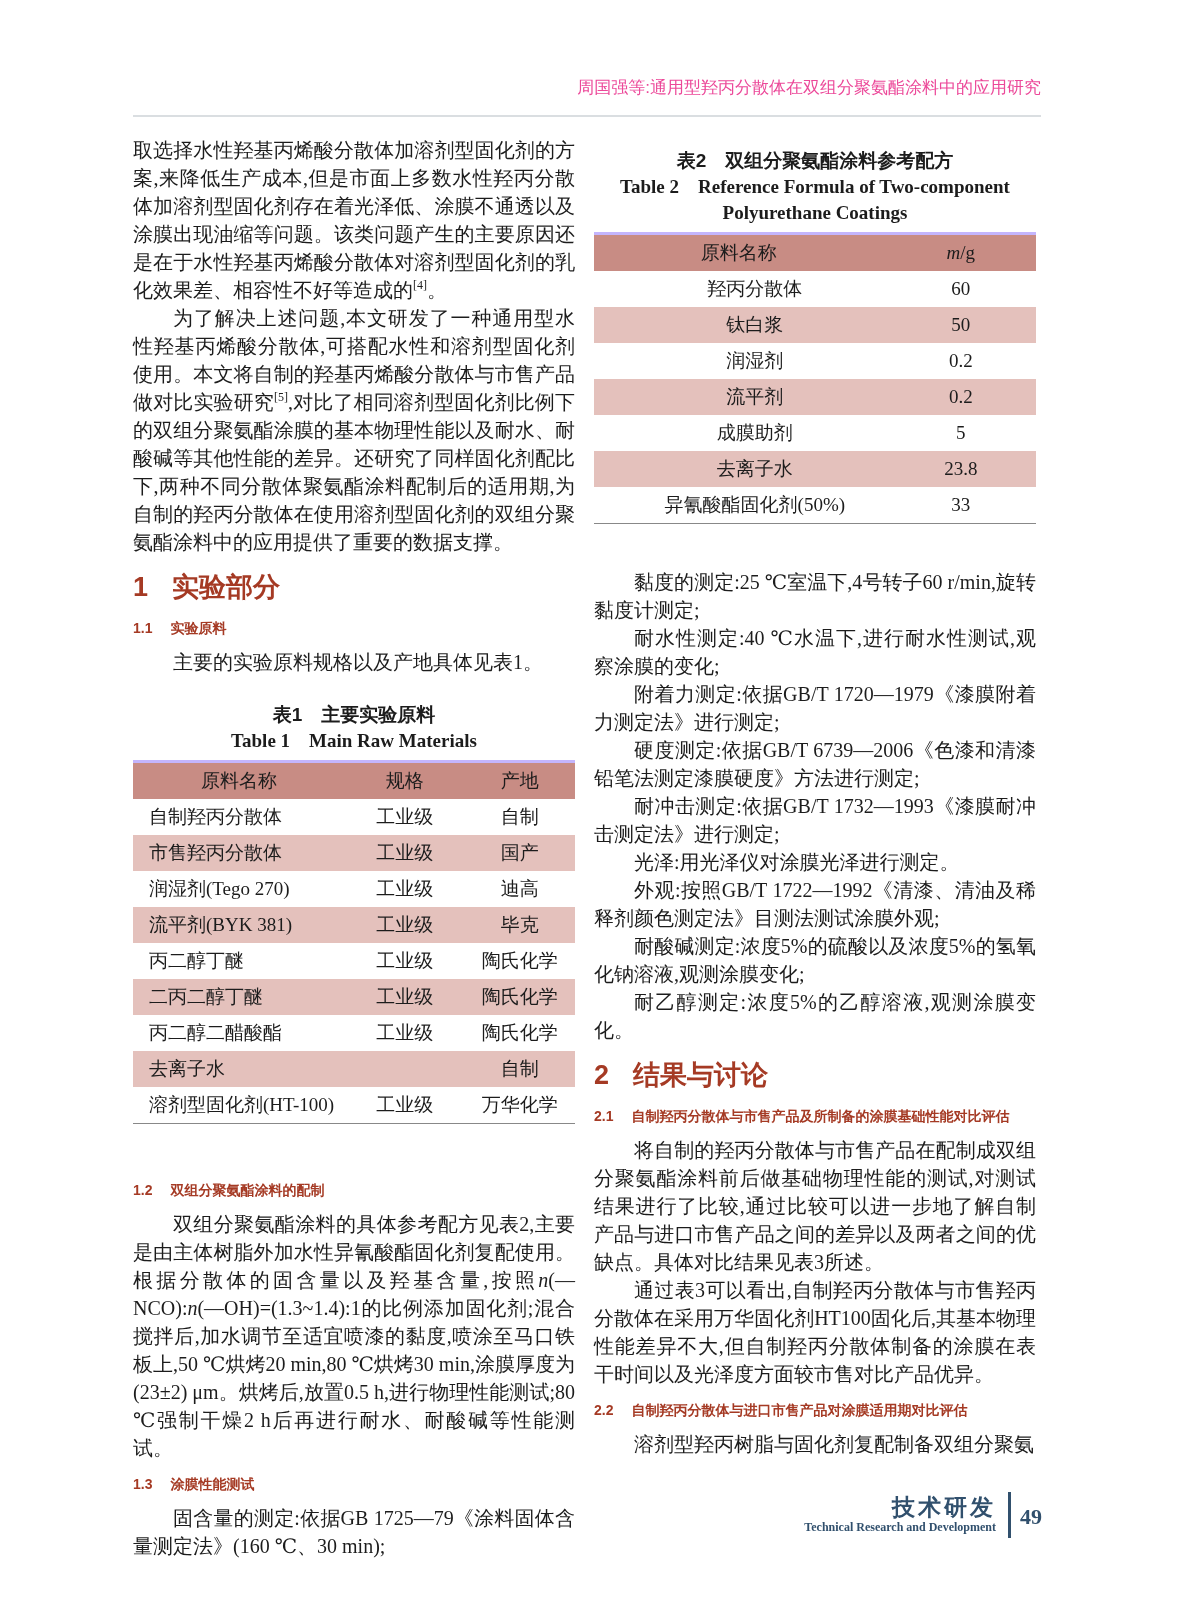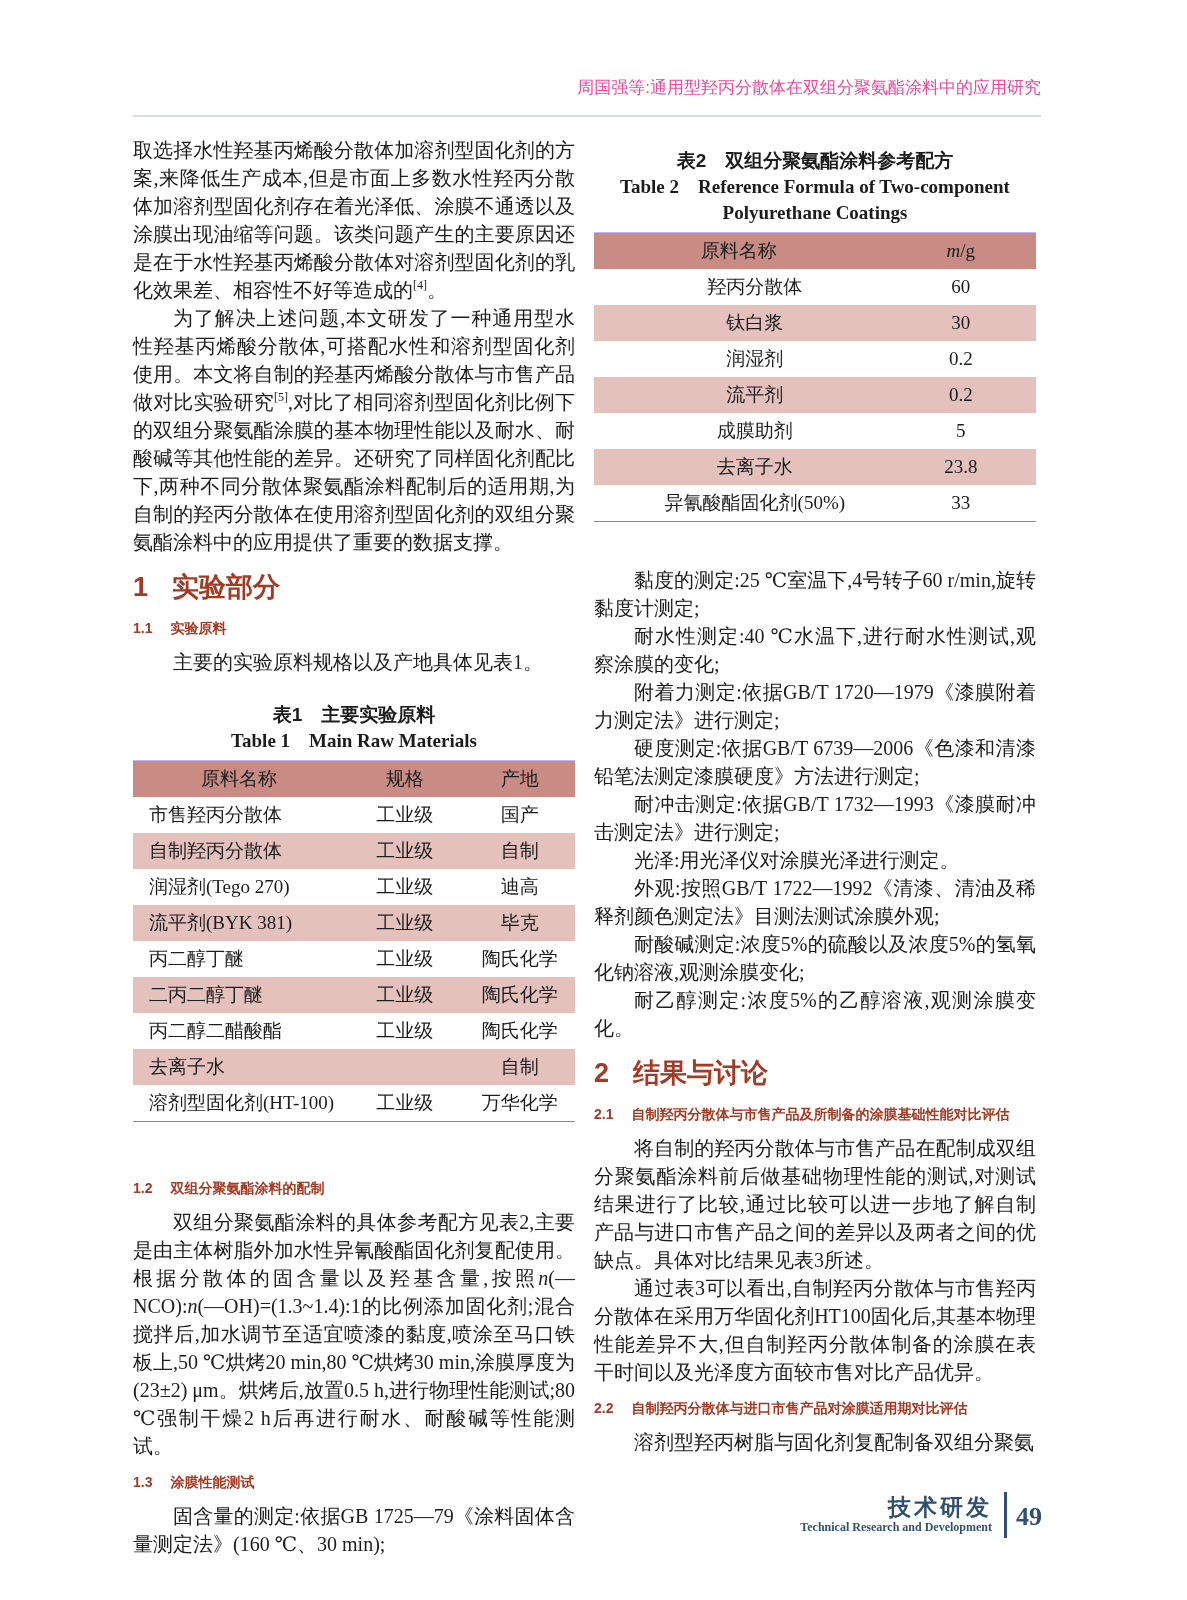--- a/index.html
+++ b/index.html
@@ -40,21 +40,21 @@
   
   .tbl-caption { text-align:center; font-weight:bold; }
   .tbl-caption .cn {
     font-size:19px; line-height:26px;
     font-family:"Liberation Sans","DejaVu Sans",sans-serif;
   }
   .tbl-caption .en { font-size:19px; line-height:26px; font-family:"Liberation Serif","DejaVu Serif",serif; }
 
   
   table { width:100%; border-collapse:collapse; font-size:19px; margin-top:6px; }
-  table { border-top:1px solid #c4b5fd; border-bottom:1px solid #888; }
+  table { border-top:3px solid #c4b5fd; border-bottom:1px solid #888; }
   thead tr { background:#c88c84; }
   tbody tr:nth-child(even) { background:#e4c1bc; }
   th { font-weight:normal; }
   th,td { padding:5px 2px; }
   .t1 th,.t1 td { height:26px; }
   .t1 td.c1 { width:48%; text-align:left; padding-left:16px; }
   .t1 th.c1 { width:48%; text-align:center; }
   .t1 .c2 { width:27%; text-align:center; }
   .t1 .c3 { width:25%; text-align:center; }
   .t2 th,.t2 td { height:20px; }
@@ -71,21 +71,21 @@
     position:absolute; top:1492px; right:145px;
     display:flex; align-items:center; color:#31506d;
   }
   .footer-block { text-align:right; margin-right:10px; }
   .footer-cn {
     font-size:23px; font-weight:bold; letter-spacing:3px; line-height:24px;
     font-family:"Liberation Sans","DejaVu Sans",sans-serif;
   }
   .footer-en { font-size:12px; font-weight:bold; line-height:16px; }
   .footer-bar { width:3px; height:46px; background:#31506d; margin:0 9px 0 2px; }
-  .footer-num { font-size:26px; font-weight:bold; font-family:"Liberation Serif","DejaVu Serif",serif; padding-top:4px;text-align:center; }
+  .footer-num { font-size:22px; font-weight:bold; font-family:"Liberation Serif","DejaVu Serif",serif; padding-top:4px;text-align:center; }
 </style>
 </head>
 <body>
 
 <div class="page">
 
   <div class="running-head">周国强等:通用型羟丙分散体在双组分聚氨酯涂料中的应用研究</div>
 
   <div class="columns">
 
@@ -116,28 +116,28 @@
       <table class="t1">
         <thead>
           <tr>
             <th class="c1">原料名称</th>
             <th class="c2">规格</th>
             <th class="c3">产地</th>
           </tr>
         </thead>
         <tbody>
           <tr>
+            <td class="c1">自制羟丙分散体</td>
+            <td class="c2">工业级</td>
+            <td class="c3">自制</td>
+          </tr>
+          <tr>
             <td class="c1">市售羟丙分散体</td>
             <td class="c2">工业级</td>
             <td class="c3">国产</td>
-          </tr>
-          <tr>
-            <td class="c1">自制羟丙分散体</td>
-            <td class="c2">工业级</td>
-            <td class="c3">自制</td>
           </tr>
           <tr>
             <td class="c1">润湿剂(Tego 270)</td>
             <td class="c2">工业级</td>
             <td class="c3">迪高</td>
           </tr>
           <tr>
             <td class="c1">流平剂(BYK 381)</td>
             <td class="c2">工业级</td>
             <td class="c3">毕克</td>
@@ -203,21 +203,21 @@
             <th class="c2"><span class="serif-i">m</span><span>/g</span></th>
           </tr>
         </thead>
         <tbody>
           <tr>
             <td class="c1">羟丙分散体</td>
             <td class="c2">60</td>
           </tr>
           <tr>
             <td class="c1">钛白浆</td>
-            <td class="c2">30</td>
+            <td class="c2">50</td>
           </tr>
           <tr>
             <td class="c1">润湿剂</td>
             <td class="c2">0.2</td>
           </tr>
           <tr>
             <td class="c1">流平剂</td>
             <td class="c2">0.2</td>
           </tr>
           <tr>

